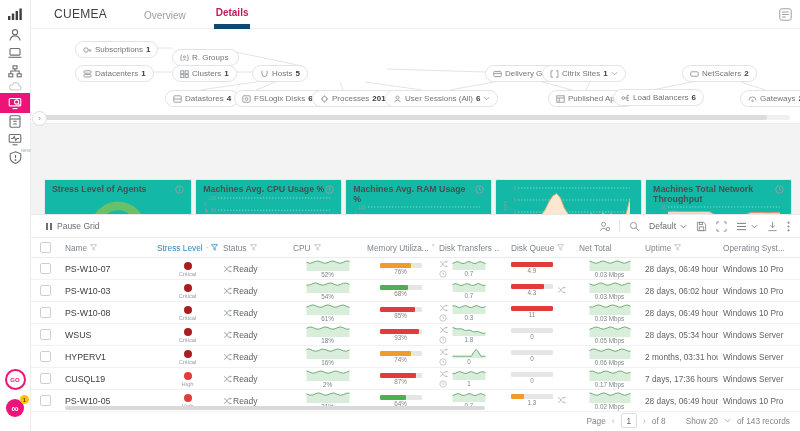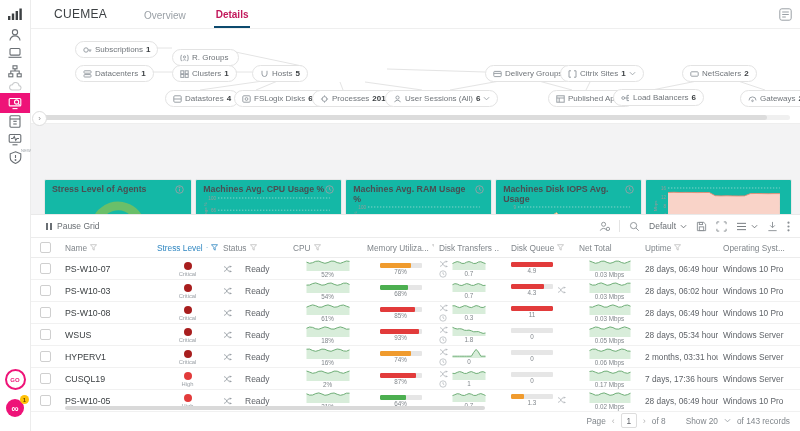--- a/index.html
+++ b/index.html
@@ -17,21 +17,21 @@
             font-size:6px;font-weight:bold;display:flex;align-items:center;justify-content:center;background:#fff;}
   .chat-badge{width:18px;height:18px;border-radius:50%;background:#ee1378;color:#fff;font-size:10px;font-weight:bold;
               display:flex;align-items:center;justify-content:center;position:relative;}
   .chat-count{position:absolute;top:-4px;right:-5px;width:9px;height:9px;border-radius:50%;background:#ffc107;
               color:#5f4b00;font-size:6px;display:flex;align-items:center;justify-content:center;font-weight:bold;}
   
   .main{position:absolute;left:30px;top:0;width:770px;height:431px;}
   .apphdr{height:28px;background:#fff;border-bottom:1px solid #efefef;display:flex;align-items:center;}
   .apptitle{font-size:12px;color:#3c4043;margin-left:24px;width:88px;letter-spacing:.3px;}
   .tab{font-size:10px;color:#9aa0a6;margin-right:26px;padding:8px 2px 6px;cursor:pointer;}
-  .tab.active{color:#c2185b;font-weight:bold;border-bottom:2px solid #0c4a6e;}
+  .tab.active{color:#c2185b;font-weight:bold;border-bottom:6px solid #0c4a6e;}
   .hdr-right{margin-left:auto;margin-right:8px;cursor:pointer;}
   
   .topo{position:relative;height:94px;background:#fff;border-bottom:1px solid #eee;}
   .topo-lines{position:absolute;left:0;top:0;z-index:0;}
   .chip{position:absolute;z-index:1;display:inline-flex;align-items:center;gap:3px;height:15px;background:#fff;
         border:1px solid #e3e3e3;border-radius:9px;padding:0 7px;font-size:8px;color:#70757a;cursor:pointer;white-space:nowrap;}
   .chip b{color:#3c4043;font-size:8px;}
   .chip svg{stroke:#9aa0a6;fill:none;stroke-width:1;}
   .chip .chev{width:7px;height:5px;color:#9aa0a6;}
   .chip.sel{background:#1565c0;border-color:#1565c0;color:#fff;height:19px;border-radius:11px;font-size:8.5px;}
@@ -64,21 +64,21 @@
   .th{display:flex;align-items:center;gap:3px;font-size:8.3px;color:#80868b;padding-left:5px;overflow:hidden;white-space:nowrap;}
   .th.hl{color:#2e86c1;}
   .funnel{flex:0 0 auto}
   .cb{width:9px;height:9px;border:1px solid #cfcfcf;border-radius:2px;background:#fff;display:inline-block;cursor:pointer;}
   .trow{height:21px;border-bottom:1px solid #f1f1f1;align-items:center;cursor:pointer;}
   .td{display:flex;align-items:center;padding-left:5px;min-width:0;overflow:hidden;}
   .td.colc{flex-direction:column;justify-content:center;padding-top:1px;gap:0px;align-items:center;}
   .name{font-size:8.8px;color:#3c4043;white-space:nowrap;}
   .dot{width:8px;height:8px;border-radius:50%;}
   .slab{font-size:5.8px;color:#9aa0a6;margin-top:1px;}
-  .stat{font-size:8.5px;color:#5f6368;margin-left:12px;}
+  .stat{font-size:8.5px;color:#5f6368;margin-left:0;}
   .tiny{font-size:6.3px;color:#80868b;margin-top:1px;line-height:1;}
   .bar{width:42px;height:5px;background:#e6e6e6;border-radius:1px;position:relative;overflow:hidden;}
   .bar i{position:absolute;left:0;top:0;bottom:0;border-radius:1px;}
   .hovic{display:flex;flex-direction:column;gap:2px;margin-right:3px;width:10px;flex:0 0 auto;}
   .txtcell{font-size:8.3px;color:#5f6368;white-space:nowrap;}
   .qshuf{margin-left:4px;}
   
   .body-scroll{position:absolute;left:35px;bottom:22px;width:420px;height:4px;background:#d9d9d9;border-radius:2px;}
   .pager{position:absolute;right:10px;bottom:4px;display:flex;align-items:center;gap:6px;font-size:8.3px;color:#80868b;}
   .pgbox{width:14px;height:13px;border:1px solid #ddd;border-radius:2px;display:flex;align-items:center;justify-content:center;color:#5f6368;background:#fff;}
@@ -244,21 +244,21 @@
         <b>5</b>
       </span>
     <span class="chip" style="left:455px;top:36px">
       <svg width="9" height="8" viewBox="0 0 9 8">
           <rect x="0.8" y="1.4" width="7.4" height="5.2" rx="0.8"></rect>
           <line x1="0.8" y1="3.4" x2="8.2" y2="3.4"></line>
         </svg>
       <span>Delivery Groups</span>
         <b></b>
       </span>
-    <span class="chip" style="left:530px;top:36px">
+    <span class="chip" style="left:512px;top:36px">
       <svg width="9" height="8" viewBox="0 0 9 8">
           <path d="M3,0.8 H1 V7.2 H3 M6,0.8 H8 V7.2 H6"></path>
         </svg>
       <span>Citrix Sites</span>
         <b>1</b>
       <svg class="chev" viewBox="0 0 8 5">
           <polyline points="1,1 4,4 7,1" fill="none" stroke="currentColor"></polyline>
         </svg>
       </span>
     <span class="chip" style="left:652px;top:36px">
@@ -420,29 +420,20 @@
             <line x1="15" y1="39" x2="127" y2="39" stroke="#e0e0e0" stroke-width="0.5"></line>
             <text x="25.1" y="46" font-size="4.4" fill="#9a9a9a" text-anchor="middle">11:31:30 AM</text>
             <text x="54.2" y="46" font-size="4.4" fill="#9a9a9a" text-anchor="middle">11:31:41 AM</text>
             <text x="84.4" y="46" font-size="4.4" fill="#9a9a9a" text-anchor="middle">11:32:07 AM</text>
             <text x="115.8" y="46" font-size="4.4" fill="#9a9a9a" text-anchor="middle">11:33:04 AM</text>
             <text transform="translate(4,21) rotate(-90)" font-size="4.4" fill="#9a9a9a" text-anchor="middle">Percentage %</text>
           </svg>
         </div>
     </div>
     <div class="card">
-      <div class="card-hd">
-          <span class="card-title">Machines Disk IOPS Avg. Usage</span>
-        <span class="card-ic">
-            <svg width="9" height="9" viewBox="0 0 10 10" fill="none" stroke="currentColor">
-              <circle cx="5" cy="5" r="4.2"></circle>
-              <path d="M5,2.6 V5 L6.8,6"></path>
-            </svg>
-          </span>
-        </div>
       <div class="chartbox">
           <svg width="100%" viewBox="0 0 131 57">
             <line x1="15" y1="39.0" x2="127" y2="39.0" stroke="#ececec" stroke-width="0.5" stroke-dasharray="1.4,1.6"></line>
             <text x="13" y="40.7" font-size="4.6" fill="#9a9a9a" text-anchor="end">0</text>
             <line x1="15" y1="27.0" x2="127" y2="27.0" stroke="#ececec" stroke-width="0.5" stroke-dasharray="1.4,1.6"></line>
             <text x="13" y="28.7" font-size="4.6" fill="#9a9a9a" text-anchor="end">3</text>
             <line x1="15" y1="15.0" x2="127" y2="15.0" stroke="#ececec" stroke-width="0.5" stroke-dasharray="1.4,1.6"></line>
             <text x="13" y="16.7" font-size="4.6" fill="#9a9a9a" text-anchor="end">6</text>
             <line x1="15" y1="3.0" x2="127" y2="3.0" stroke="#ececec" stroke-width="0.5" stroke-dasharray="1.4,1.6"></line>
             <text x="13" y="4.7" font-size="4.6" fill="#9a9a9a" text-anchor="end">9</text>
@@ -451,20 +442,29 @@
             <line x1="15" y1="39" x2="127" y2="39" stroke="#e0e0e0" stroke-width="0.5"></line>
             <text x="25.1" y="46" font-size="4.4" fill="#9a9a9a" text-anchor="middle">11:31:02 AM</text>
             <text x="54.2" y="46" font-size="4.4" fill="#9a9a9a" text-anchor="middle">11:31:36 AM</text>
             <text x="84.4" y="46" font-size="4.4" fill="#9a9a9a" text-anchor="middle">11:32:13 AM</text>
             <text x="115.8" y="46" font-size="4.4" fill="#9a9a9a" text-anchor="middle">11:33:04 AM</text>
             <text transform="translate(4,21) rotate(-90)" font-size="4.4" fill="#9a9a9a" text-anchor="middle">IOPS</text>
           </svg>
         </div>
     </div>
     <div class="card">
+      <div class="card-hd">
+          <span class="card-title">Machines Total Network Throughput</span>
+        <span class="card-ic">
+            <svg width="9" height="9" viewBox="0 0 10 10" fill="none" stroke="currentColor">
+              <circle cx="5" cy="5" r="4.2"></circle>
+              <path d="M5,2.6 V5 L6.8,6"></path>
+            </svg>
+          </span>
+        </div>
       <div class="chartbox">
           <svg width="100%" viewBox="0 0 131 57">
             <line x1="15" y1="39.0" x2="127" y2="39.0" stroke="#ececec" stroke-width="0.5" stroke-dasharray="1.4,1.6"></line>
             <text x="13" y="40.7" font-size="4.6" fill="#9a9a9a" text-anchor="end">0</text>
             <line x1="15" y1="30.0" x2="127" y2="30.0" stroke="#ececec" stroke-width="0.5" stroke-dasharray="1.4,1.6"></line>
             <text x="13" y="31.7" font-size="4.6" fill="#9a9a9a" text-anchor="end">4</text>
             <line x1="15" y1="21.0" x2="127" y2="21.0" stroke="#ececec" stroke-width="0.5" stroke-dasharray="1.4,1.6"></line>
             <text x="13" y="22.7" font-size="4.6" fill="#9a9a9a" text-anchor="end">8</text>
             <line x1="15" y1="12.0" x2="127" y2="12.0" stroke="#ececec" stroke-width="0.5" stroke-dasharray="1.4,1.6"></line>
             <text x="13" y="13.7" font-size="4.6" fill="#9a9a9a" text-anchor="end">12</text>

